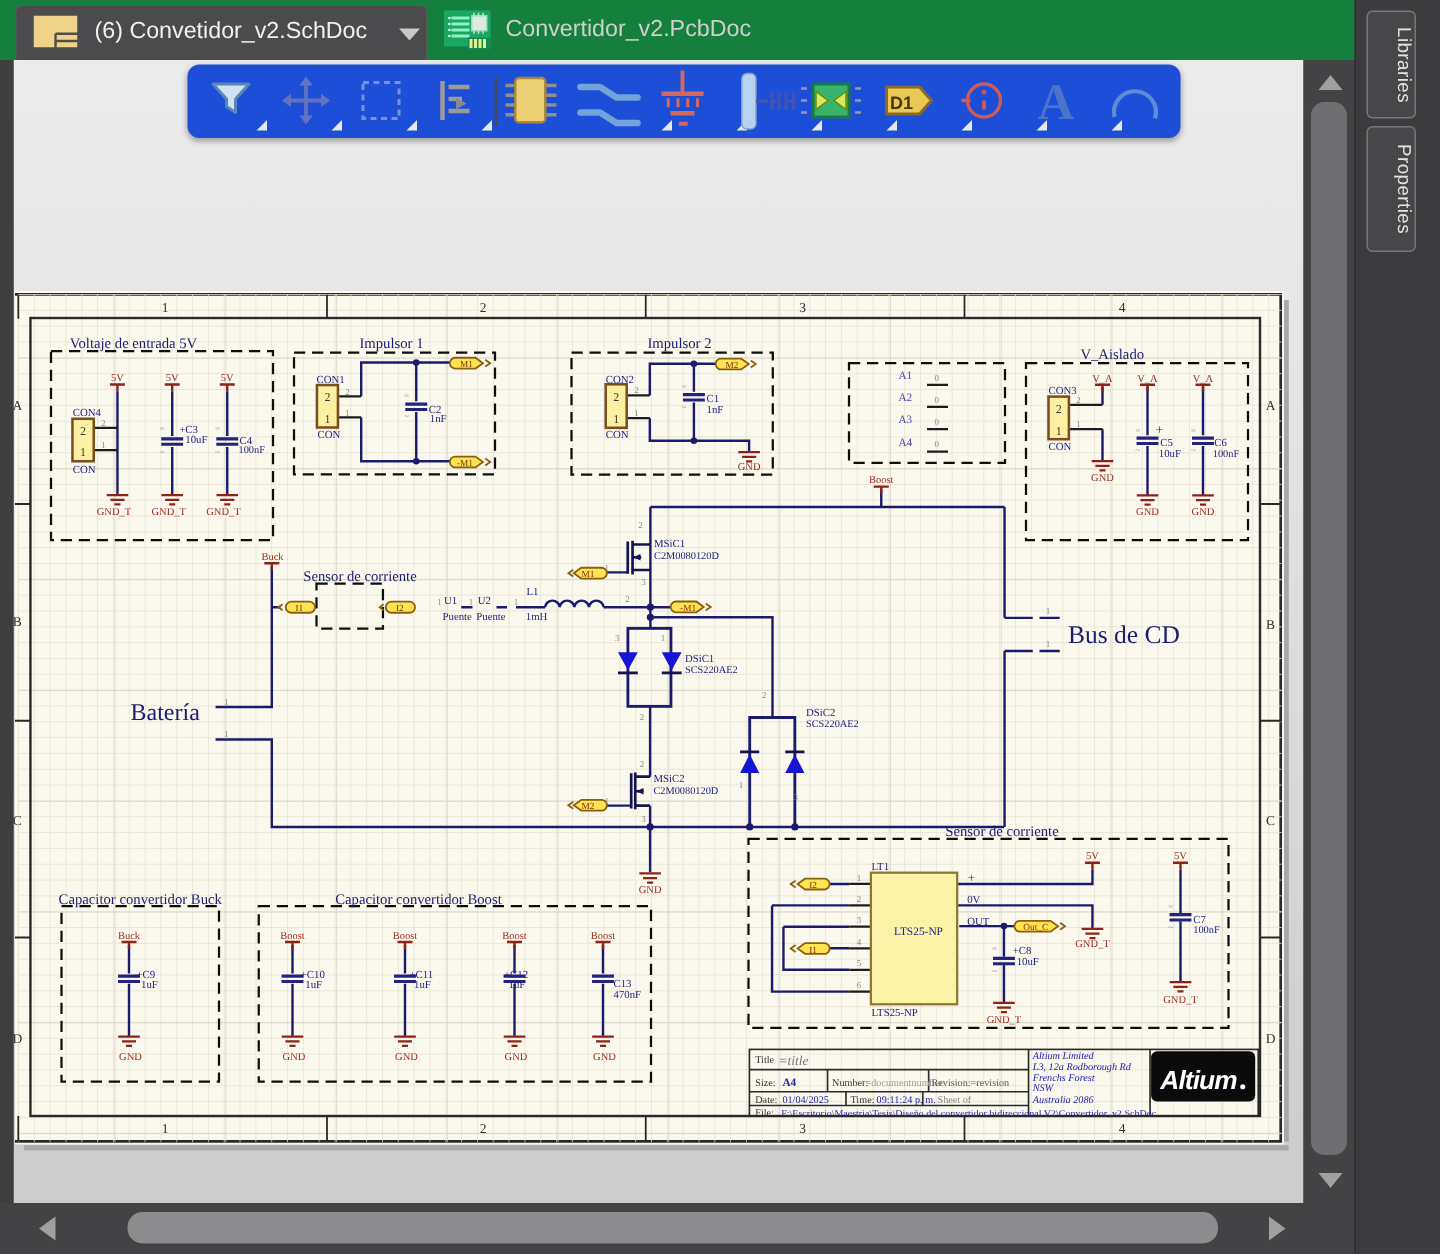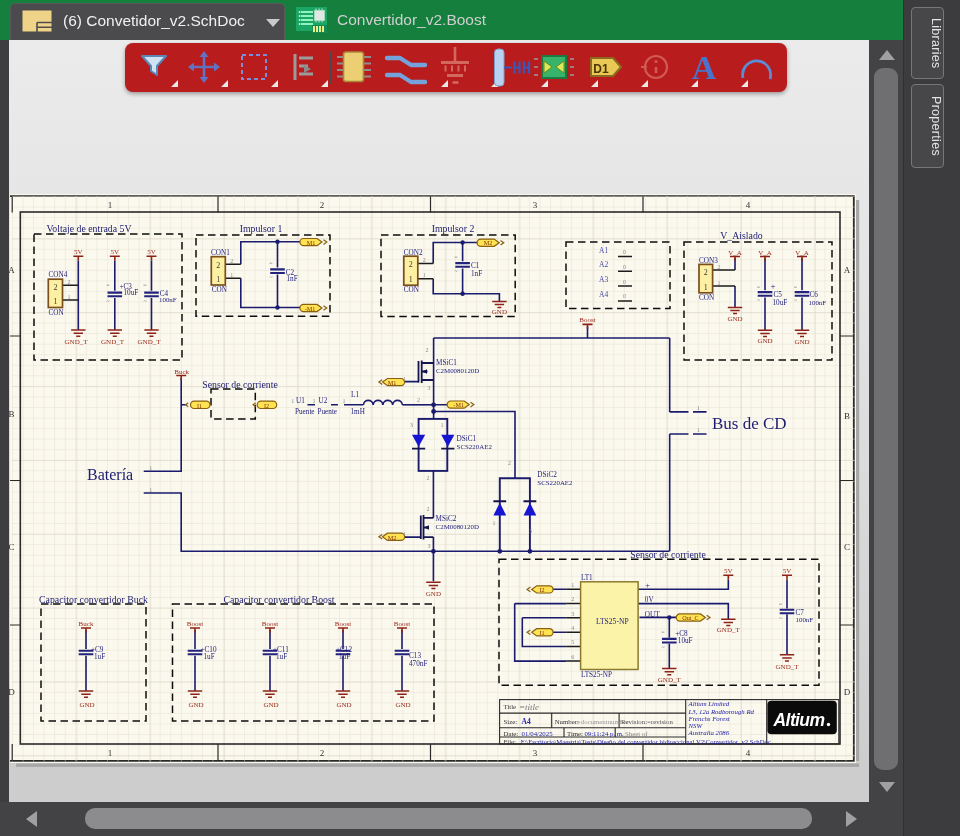--- a/index.html
+++ b/index.html
@@ -2,21 +2,21 @@
 <html><head><meta charset="utf-8">
 <style>
 html,body{margin:0;padding:0;background:#3c3c3e;}
 #app{position:relative;width:960px;height:836px;overflow:hidden;font-family:"Liberation Sans",sans-serif;}
 #tabbar{position:absolute;left:0;top:0;width:960px;height:40px;background:#15803d;}
 #tab1{position:absolute;left:10px;top:3px;width:275px;height:37px;background:#4b4b4d;border-radius:5px 5px 0 0;border:1px solid #5a5a5c;border-bottom:none;box-sizing:border-box;}
 #tab1 .txt{position:absolute;left:52px;top:8px;font-size:15.5px;color:#f0f0f0;}
 #tab2txt{position:absolute;left:337px;top:11px;font-size:15.5px;color:#cfcfcf;}
 #canvas{position:absolute;left:9px;top:40px;width:860px;height:762px;background:linear-gradient(#ebebeb, #e4e4e4 30%, #cdcdcd 95%);}
 #leftstrip{position:absolute;left:0;top:40px;width:9px;height:762px;background:#3e3e40;}
-#toolbar{position:absolute;left:125px;top:43px;width:662px;height:49px;background:#b91c1c;border-radius:8px;box-shadow:0 2px 4px rgba(0,0,0,0.35);}
+#toolbar{position:absolute;left:125px;top:43px;width:662px;height:49px;background:#1d4ed8;border-radius:8px;box-shadow:0 2px 4px rgba(0,0,0,0.35);}
 #vscroll{position:absolute;left:869px;top:40px;width:34px;height:762px;background:#434345;}
 #vthumb{position:absolute;left:874px;top:68px;width:24px;height:702px;background:#6f6f71;border-radius:9px;}
 #hscroll{position:absolute;left:0;top:802px;width:903px;height:34px;background:#434345;}
 #hthumb{position:absolute;left:85px;top:808px;width:727px;height:21px;background:#8c8c8e;border-radius:10px;}
 #sidebar{position:absolute;left:903px;top:0;width:57px;height:836px;background:#3c3c3e;border-left:1px solid #303032;}
 .vtab{position:absolute;left:7px;width:31px;background:#47474a;border:1px solid #777779;border-radius:4px;color:#e2e2e2;font-size:12.5px;writing-mode:vertical-rl;text-align:center;letter-spacing:0.3px;}
 #schemsvg{position:absolute;left:0;top:0;}
 .arr{position:absolute;}
 </style></head>
 <body>
@@ -499,21 +499,21 @@
       <path d="M6 6h12M6 10h12M6 14h12M6 18h12" stroke="#8ff2bf" stroke-width="2"></path>
       <circle cx="4.6" cy="6" r="0.9" fill="#c6ffe2"></circle>
         <circle cx="4.6" cy="10" r="0.9" fill="#c6ffe2"></circle>
         <circle cx="4.6" cy="14" r="0.9" fill="#c6ffe2"></circle>
         <circle cx="4.6" cy="18" r="0.9" fill="#c6ffe2"></circle>
       <rect x="17" y="19" width="15" height="8" fill="#158a52"></rect>
       <path d="M19 20v6M22 20v6M25 20v6M28 20v6" stroke="#e4f28a" stroke-width="2"></path>
       <rect x="19.5" y="4.5" width="10" height="10" fill="#dfe9e2" stroke="#9fd8bc"></rect>
       <path d="M21 2.5v2M24 2.5v2M27 2.5v2M21 14.5v2M24 14.5v2M27 14.5v2" stroke="#bfe9d4" stroke-width="1"></path>
     </svg>
-    <div id="tab2txt">Convertidor_v2.Boost</div>
+    <div id="tab2txt">Convertidor_v2.PcbDoc</div>
   </div>
   <div id="toolbar"><svg width="662" height="49" viewBox="0 0 662 49">
 
     <g fill="#e8e8e8">
       <path d="M46 44 l7 0 l0 -7 Z"></path>
           <path d="M96 44 l7 0 l0 -7 Z"></path>
           <path d="M146 44 l7 0 l0 -7 Z"></path>
           <path d="M196 44 l7 0 l0 -7 Z"></path>
       <path d="M316 44 l7 0 l0 -7 Z"></path>
           <path d="M366 44 l7 0 l0 -7 Z"></path>

